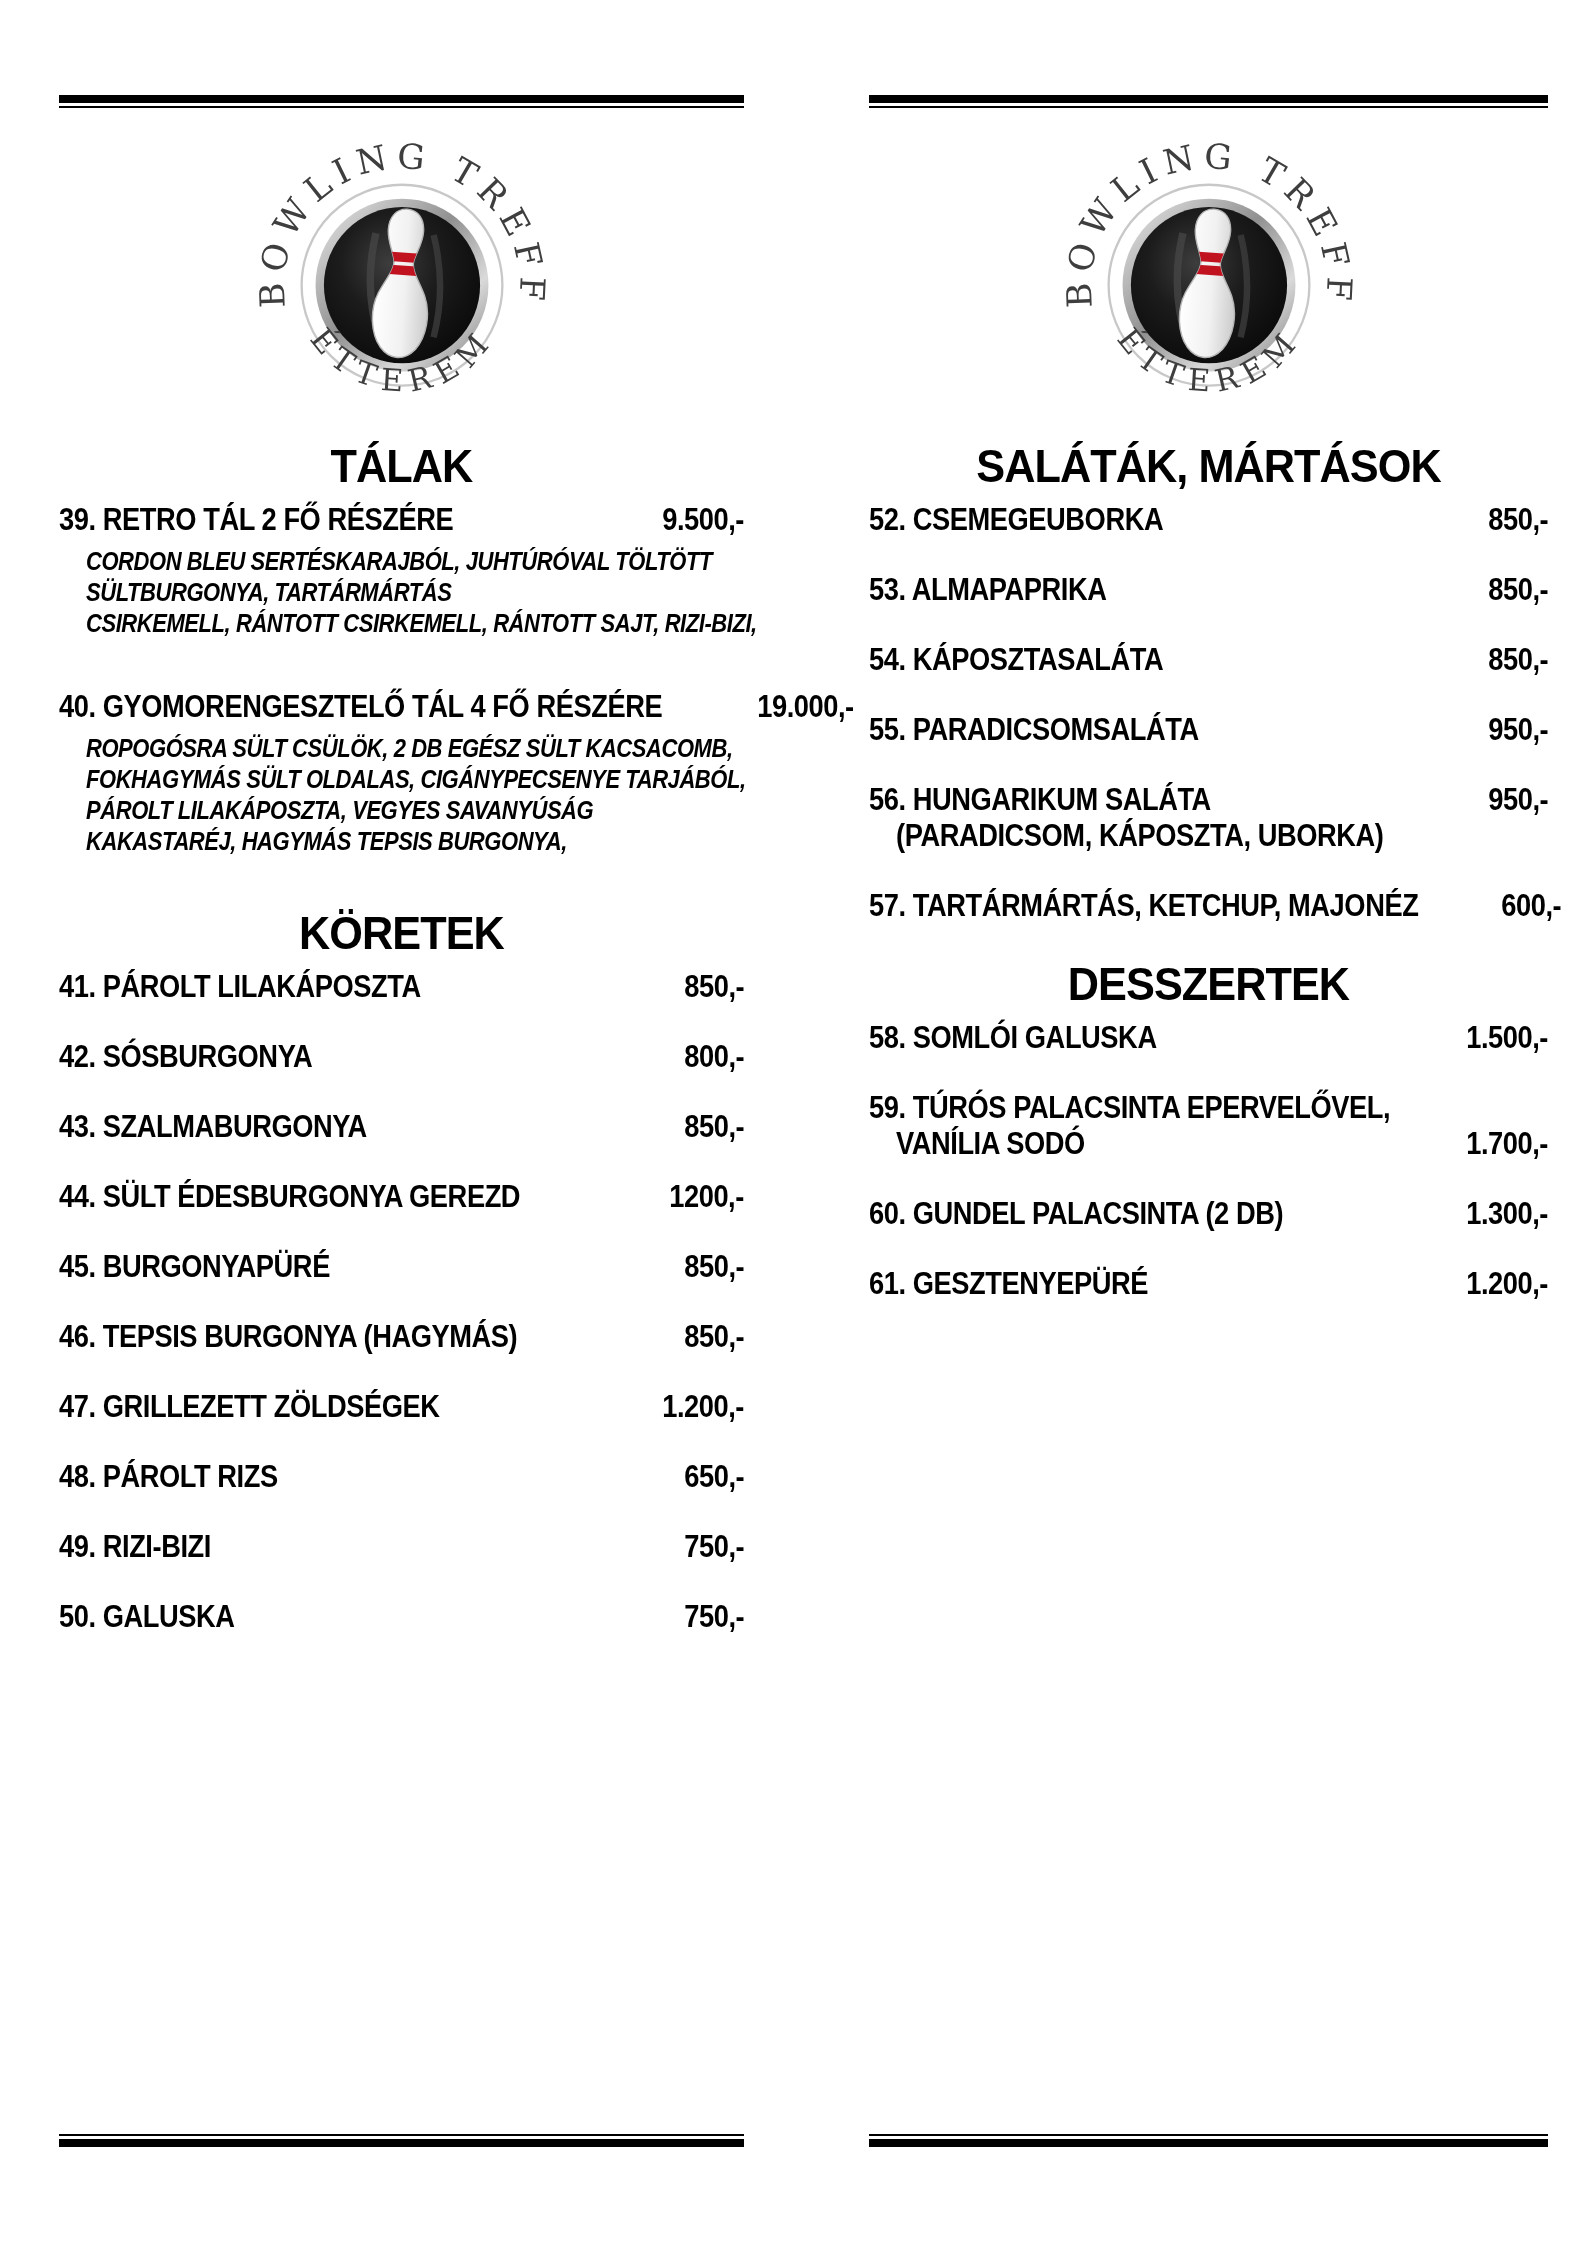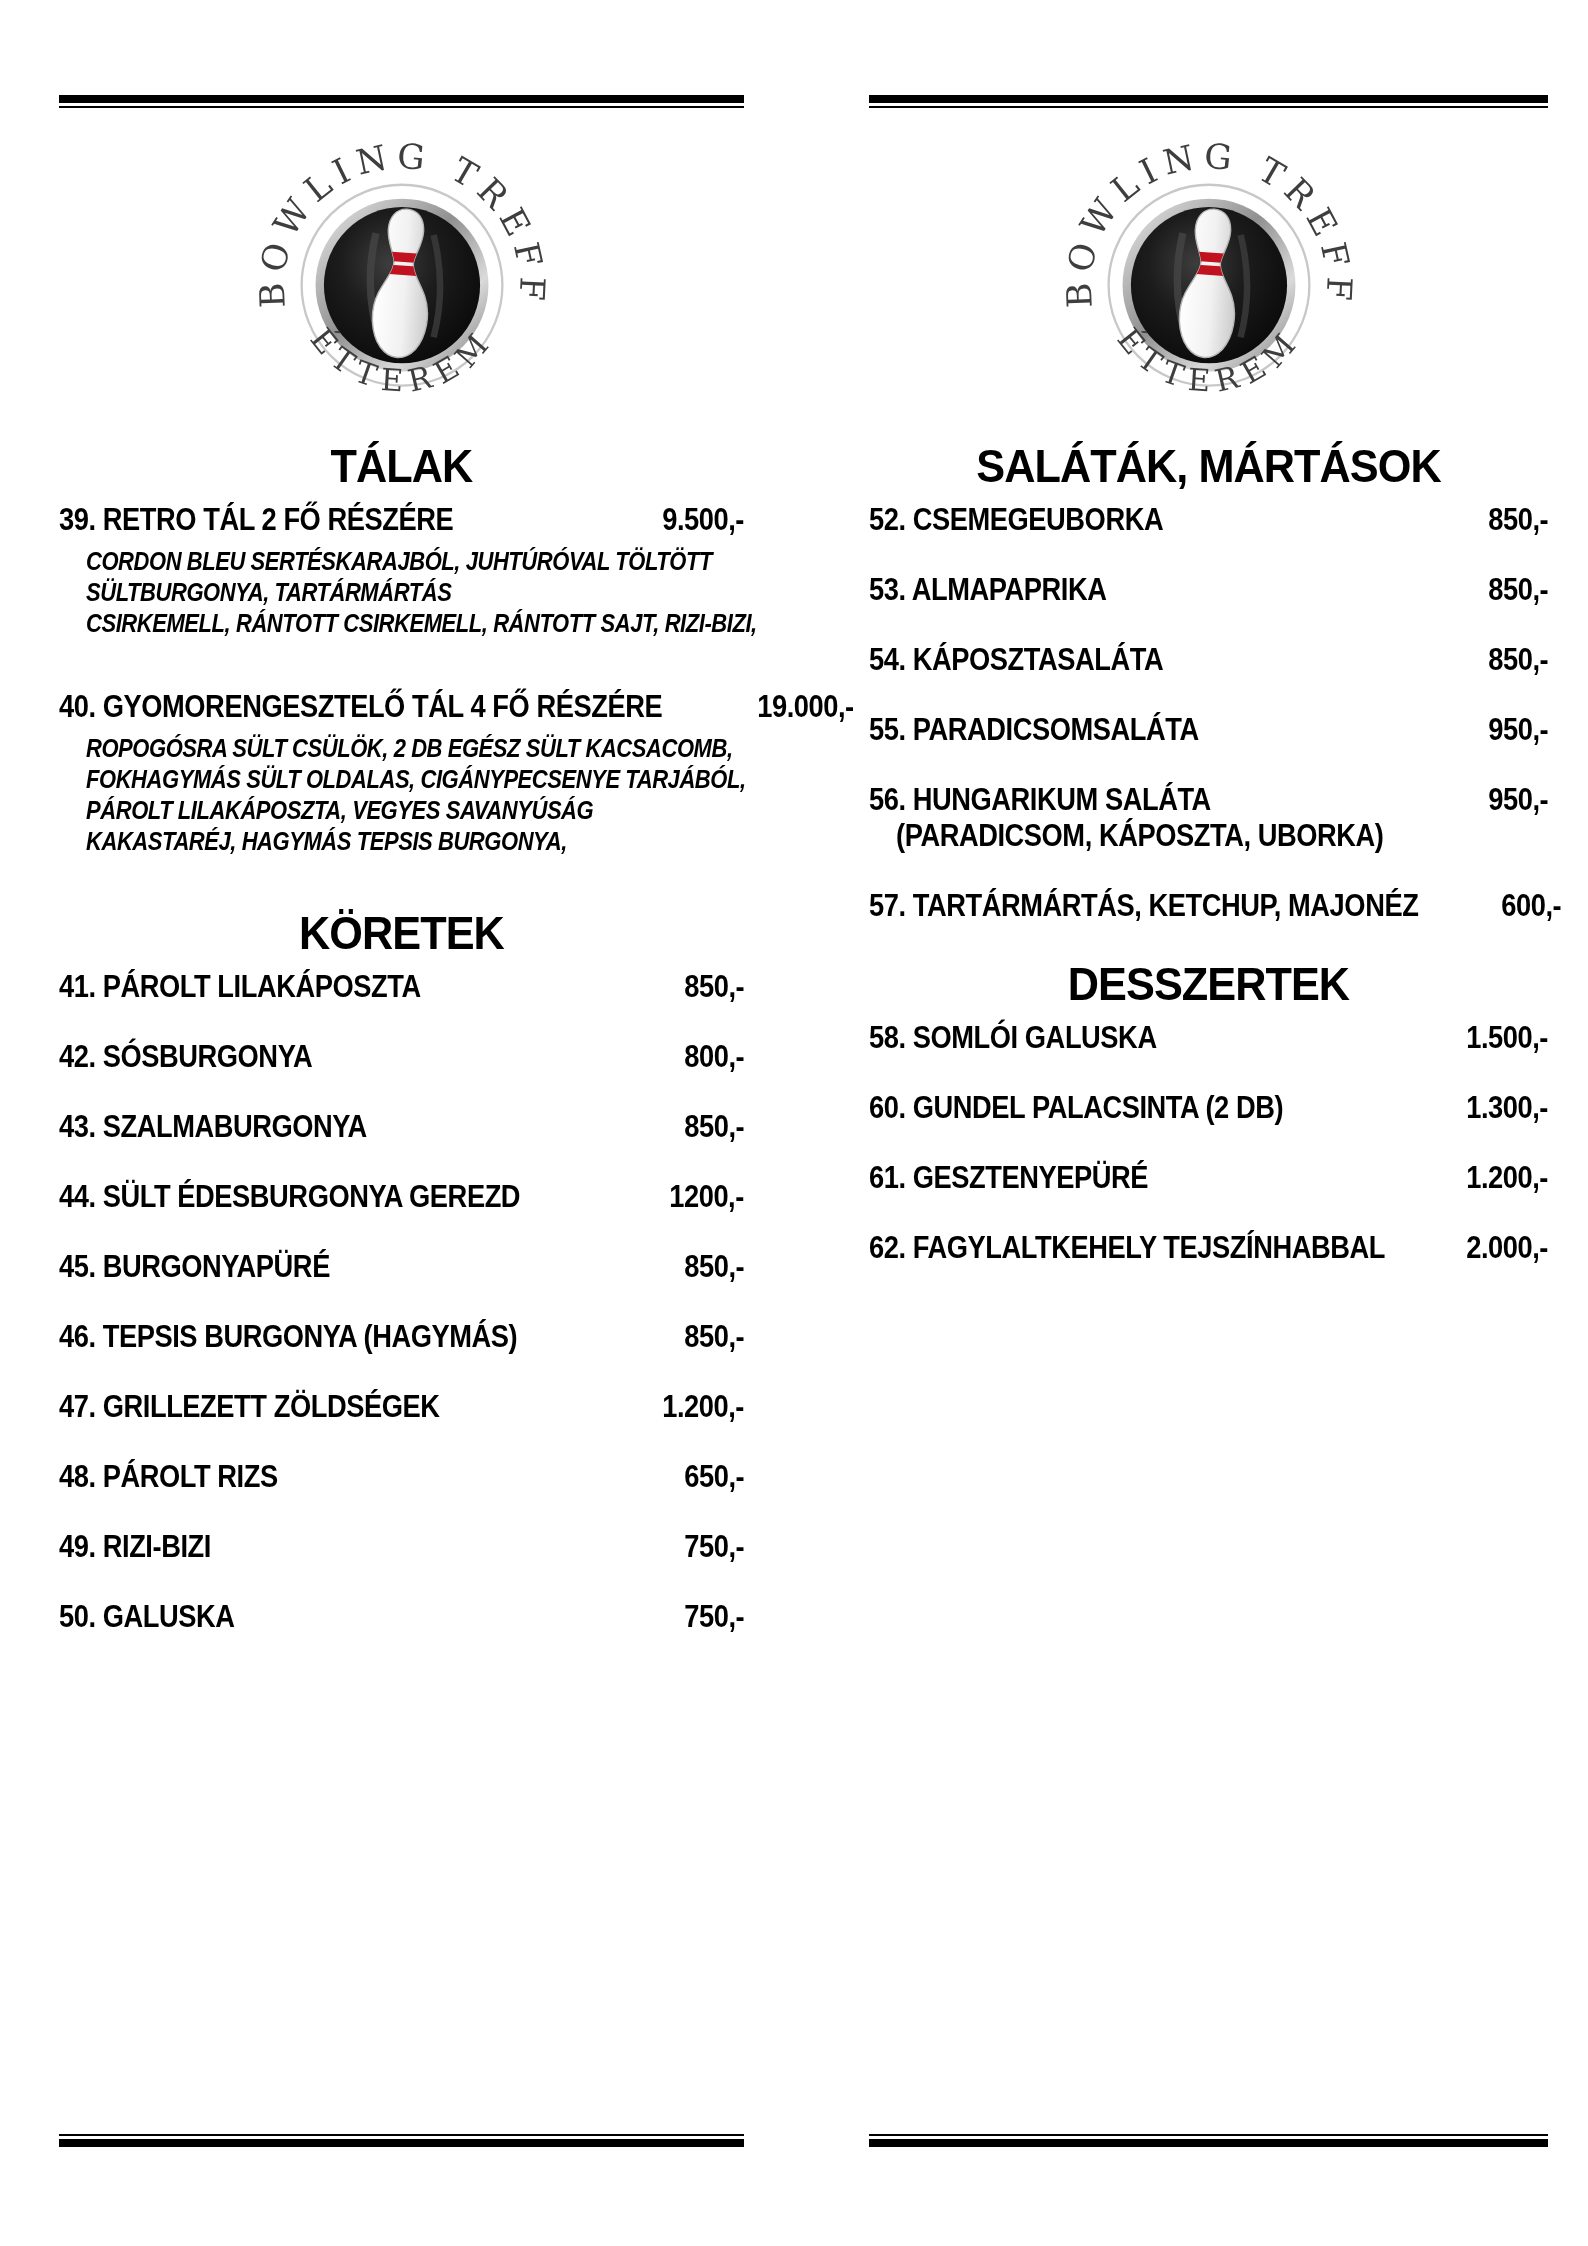--- a/index.html
+++ b/index.html
@@ -283,34 +283,37 @@
         </div>
         <div class="section-heading">DESSZERTEK</div>
         <div class="menu-item">
           <div class="line item">
             <span class="t">58. SOMLÓI GALUSKA</span>
             <span class="p">1.500,-</span>
           </div>
         </div>
         <div class="menu-item">
           <div class="line item">
+            <span class="t">59. TÚRÓS PALACSINTA EPERVELŐVEL,</span>
+          </div>
+          <div class="line sub">
+            <span class="t">VANÍLIA SODÓ</span>
+            <span class="p">1.700,-</span>
+          </div>
+        </div>
+        <div class="menu-item">
+          <div class="line item">
             <span class="t">60. GUNDEL PALACSINTA (2 DB)</span>
             <span class="p">1.300,-</span>
           </div>
         </div>
         <div class="menu-item">
           <div class="line item">
             <span class="t">61. GESZTENYEPÜRÉ</span>
             <span class="p">1.200,-</span>
-          </div>
-        </div>
-        <div class="menu-item">
-          <div class="line item">
-            <span class="t">62. FAGYLALTKEHELY TEJSZÍNHABBAL</span>
-            <span class="p">2.000,-</span>
           </div>
         </div>
       </div>
   </div>
 
   <div class="rule-bottom" id="rule-bottom-left">
     <div class="thin"></div>
     <div class="gap"></div>
     <div class="thick"></div>
   </div>

